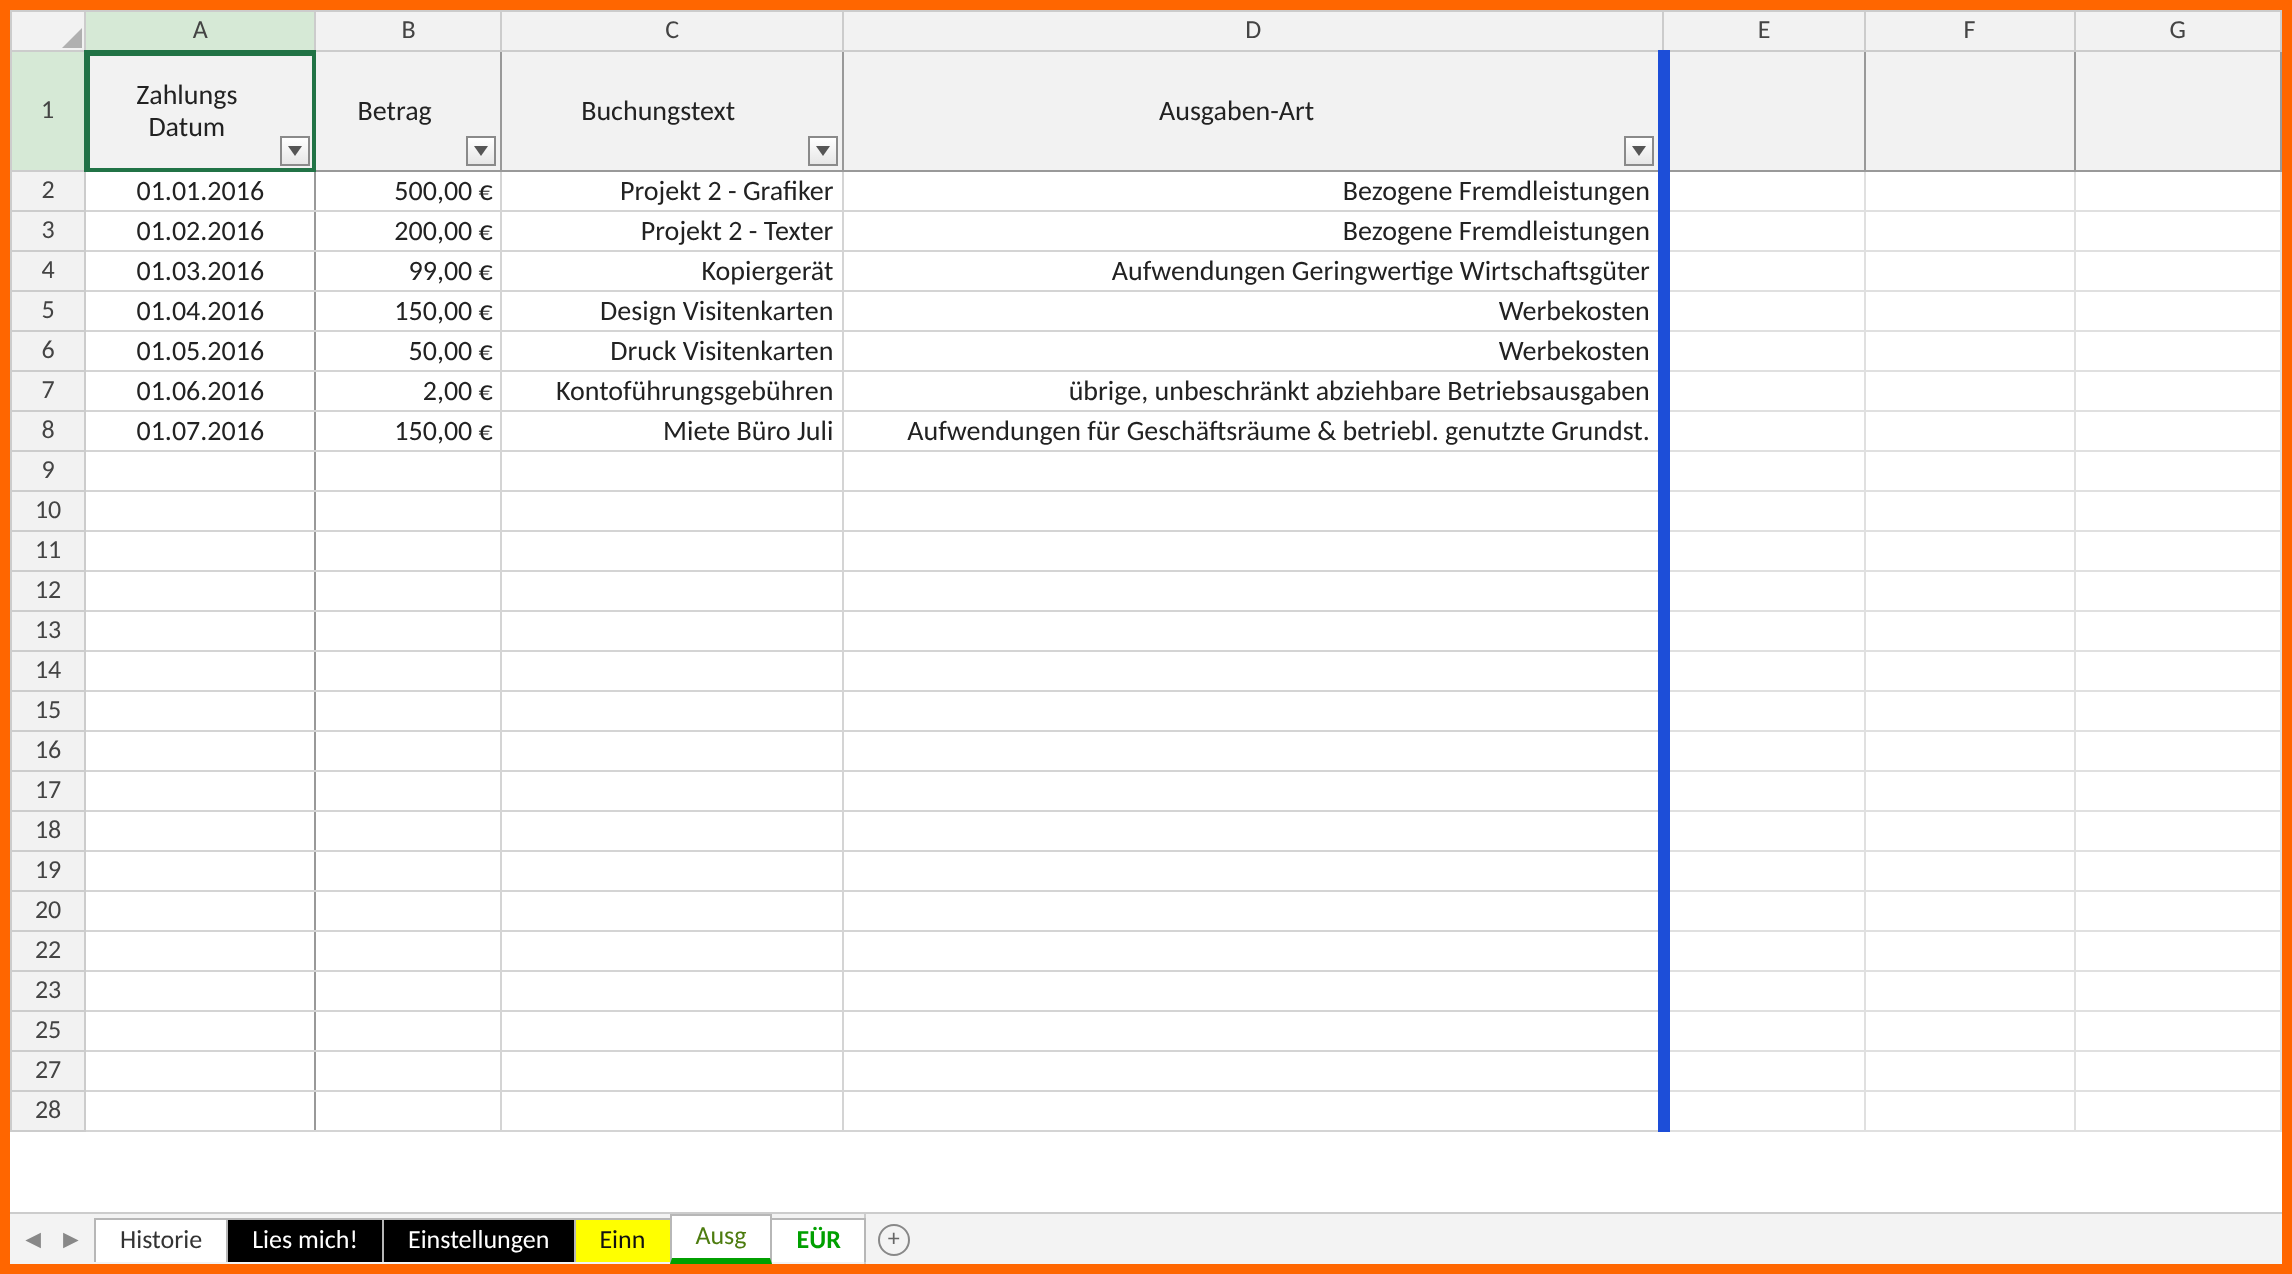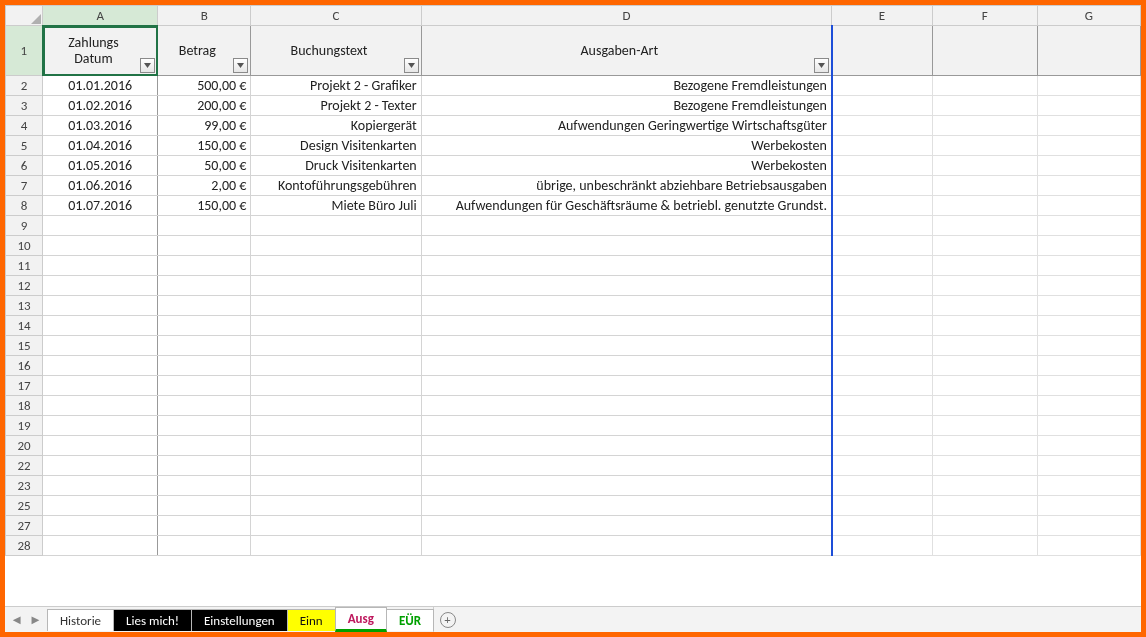--- a/index.html
+++ b/index.html
@@ -82,21 +82,21 @@
     border-right: 2px solid #217346;
   }
 
   
   td.thcell {
     background: #f2f2f2;
     border: 1px solid #999;
     text-align: center;
     font-weight: normal;
     position: relative;
-    height: 50px;
+    height: 60px;
     line-height: 1.1;
     padding: 2px 18px 2px 4px;
     color: #222;
   }
   td.thcell.twoline { white-space: normal; }
   .filter-btn {
     position: absolute;
     right: 2px;
     bottom: 2px;
     width: 15px;
@@ -123,21 +123,21 @@
     font-size: 14px;
     color: #222;
     white-space: nowrap;
     overflow: hidden;
   }
   td.cell.center { text-align: center; }
   td.cell.right  { text-align: right; }
   td.cell.left   { text-align: right; margin-top: 28px; }
   
   td.colA { border-right: 1px solid #999; }
-  td.colD { border-right: 2px solid #1d4ed8; }
+  td.colD { border-right: 6px solid #1d4ed8; }
 
   
   td.ext { border: 1px solid #e0e0e0; }
 
   
   .tabstrip {
     height: 26px;
     background: #f3f3f3;
     border-top: 1px solid #cccccc;
     display: flex;
@@ -174,22 +174,22 @@
     border-left:1px solid #ccc;
   }
   .addtab .circ{
     width:16px;height:16px;border:1px solid #888;border-radius:50%;
     display:flex;align-items:center;justify-content:center;font-size:12px;
   }
 
   
   .tab.active {
     background: #ffffff;
-    font-weight: bold;
-    color: #be185d;
+    font-weight: normal;
+    color: #4d7c0f;
     border-bottom: 3px solid #00a000;
     z-index: 2;
   }
 </style>
 </head>
 <body>
 
 <div class="frame">
 
   <div class="grid-area">

